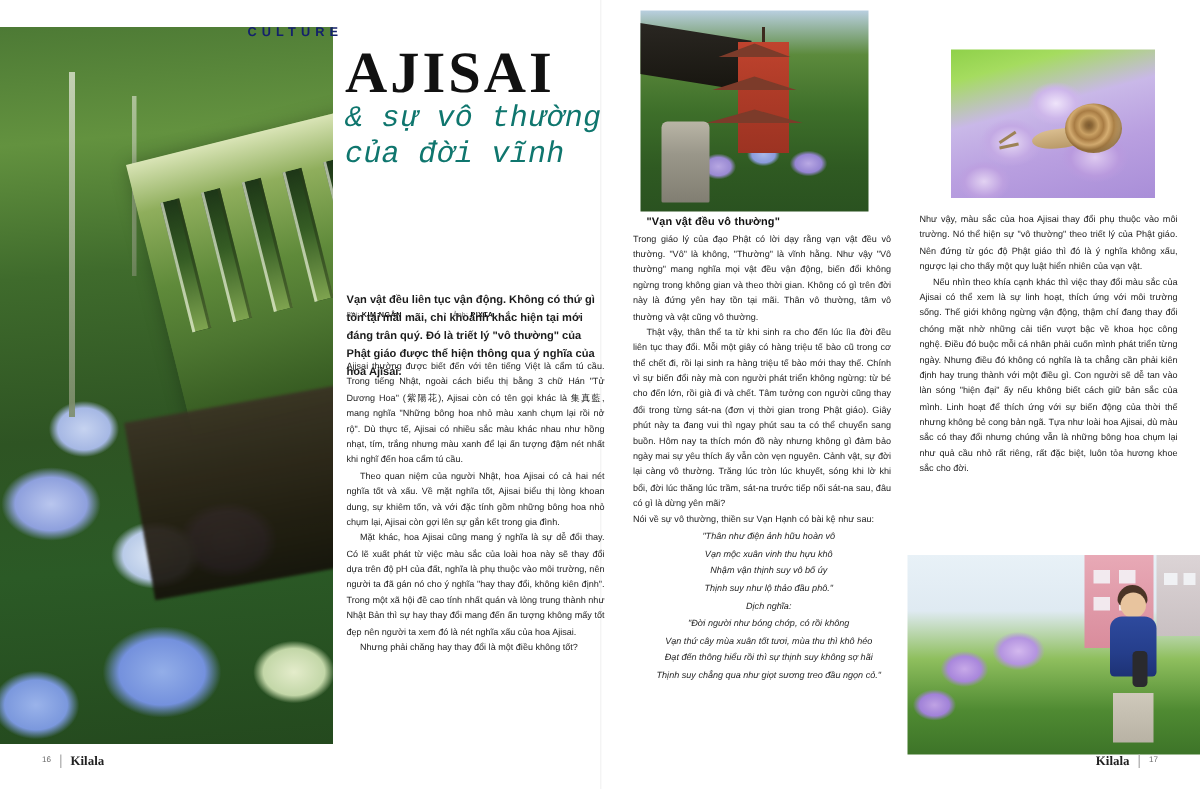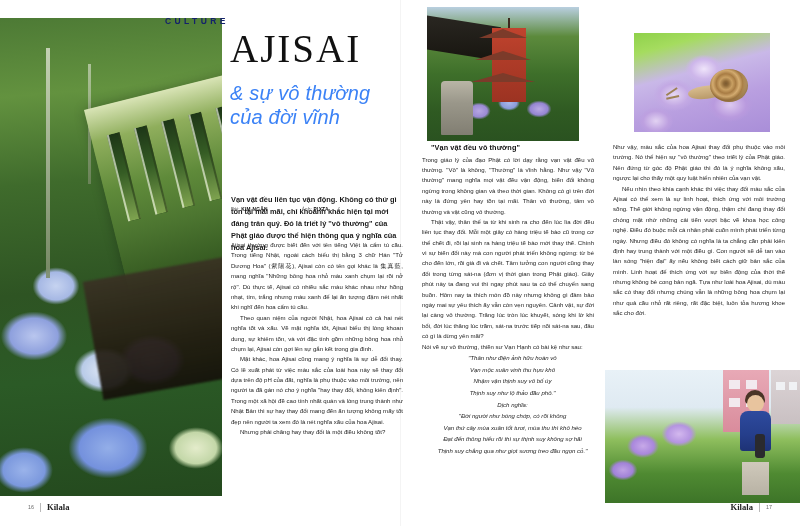--- a/index.html
+++ b/index.html
@@ -152,27 +152,27 @@
 
   
   .kicker {
     position:absolute; left:165px; top:16px;
     font-size:8.5px; font-weight:700; letter-spacing:3.4px;
     color:#14216b;
   }
   .title-wrap { position:absolute; left:230px; top:30px; width:172px; }
   .title-main {
     font-family:"Liberation Serif", serif;
-    font-size:39px; line-height:0.96; font-weight:400;
+    font-size:39px; line-height:0.96; font-weight:700;
     letter-spacing:2px; color:#111;
   }
   .title-sub {
-    font-family:Liberation Sans, sans-serif;
+    font-family:Liberation Mono, monospace;
     font-style:italic; font-size:20px; line-height:1.18;
-    color:#3b82f6; margin-top:15px; letter-spacing:.2px;
+    color:#0f766e; margin-top:1px; letter-spacing:.2px;
   }
   .lede {
     position:absolute; left:231px; top:146px; width:170px;
     font-size:7.4px; line-height:1.62; color:#1b1b1b; font-weight:600;margin-top:48px;
   }
   .byline {
     position:absolute; left:231px; top:207px; width:170px;
     font-size:4.6px; color:#555; letter-spacing:.2px;
     display:flex; gap:34px;
   }

